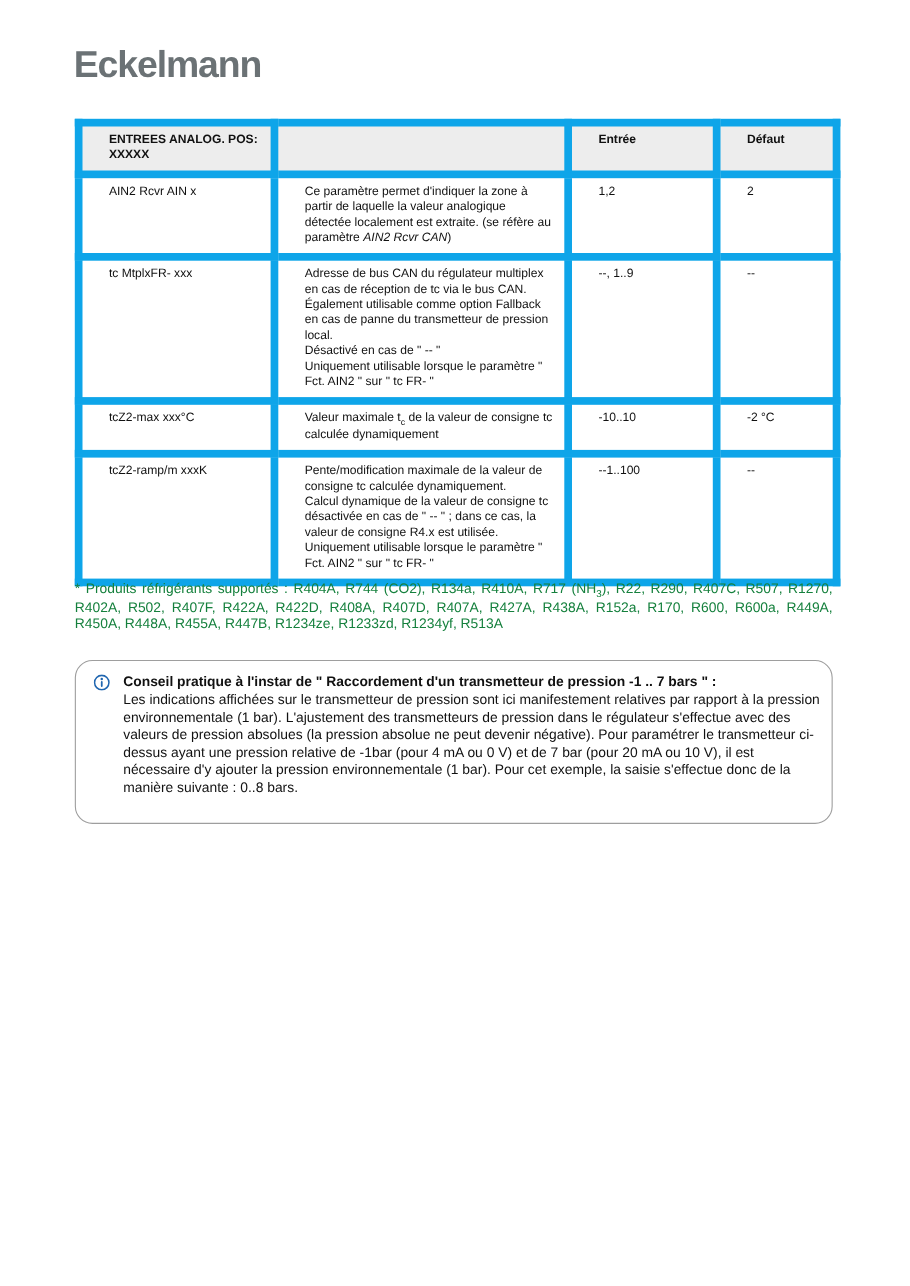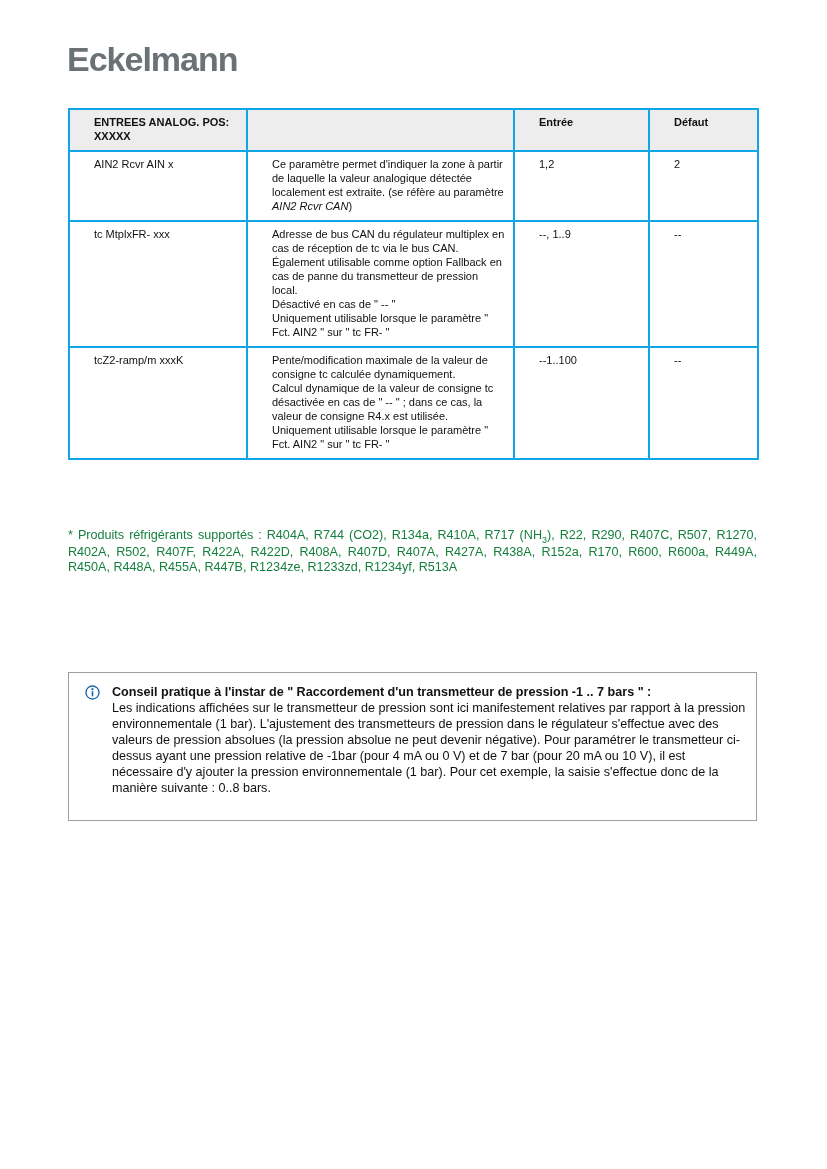--- a/index.html
+++ b/index.html
@@ -12,35 +12,35 @@
   .logo {
     position:absolute; left:67px; top:40px;
     font-size:34px; font-weight:700; color:#6b7275; letter-spacing:-1px;
   }
   table.param-table {
     position:absolute; left:68px; top:108px; width:689px;
     border-collapse:collapse; table-layout:fixed;
     font-size:11px; line-height:14px; color:#111;
   }
   .param-table td, .param-table th {
-    border:2px solid #0ea5e9; padding:5px 8px 7px 24px;
+    border:7px solid #0ea5e9; padding:5px 8px 7px 24px;
     vertical-align:top; text-align:left; font-weight:normal;
     word-wrap:break-word;
   }
   .param-table thead th { background:#ededed; font-weight:700; }
   .param-table .it { font-style:italic; }
   .param-table sub { font-size:8px; line-height:1; }
   .refrigerants {
     position:absolute; left:68px; top:528px; width:689px;
     font-size:12.6px; line-height:15.6px; text-align:justify; color:#15803d;
   }
   .refrigerants sub { font-size:9px; line-height:1; }
   .info-box {
-    position:absolute; left:68px; top:672px; width:689px; min-height:140px;
-    border:1px solid #9e9e9e; border-radius:0; background:#ffffff;
+    position:absolute; left:68px; top:600px; width:689px; min-height:140px;
+    border:1px solid #9e9e9e; border-radius:16px; background:#ffffff;
     padding:11px 10px 24px 16px;
     display:flex; align-items:flex-start;
   }
   .info-icon-wrap { width:27px; flex:0 0 27px; padding-top:1px; }
   .info-text { flex:1; font-size:12.6px; line-height:16px; color:#111; }
   .info-title { font-weight:700; }
   .footer {
     position:absolute; left:70px; right:70px; top:1113px;
     display:flex; justify-content:space-between; align-items:baseline;
     font-size:11.5px; color:#1a1a1a;
@@ -81,20 +81,26 @@
         <td>tc MtplxFR- xxx</td>
         <td>
           <div>Adresse de bus CAN du régulateur multiplex en cas de réception de tc via le bus CAN.</div>
           <div>Également utilisable comme option Fallback en cas de panne du transmetteur de pression local.</div>
           <div>Désactivé en cas de " -- "</div>
           <div>Uniquement utilisable lorsque le paramètre " Fct. AIN2 " sur " tc FR- "</div>
         </td>
         <td>--, 1..9</td>
         <td>--</td>
       </tr>
+      <tr style="height:40px">
+        <td>tcZ2-max xxx°C</td>
+        <td><span>Valeur maximale t</span><sub>c</sub><span> de la valeur de consigne tc calculée dynamiquement</span></td>
+        <td>-10..10</td>
+        <td>-2 °C</td>
+      </tr>
       <tr style="height:104px">
         <td>tcZ2-ramp/m xxxK</td>
         <td>
           <div>Pente/modification maximale de la valeur de consigne tc calculée dynamiquement.</div>
           <div>Calcul dynamique de la valeur de consigne tc désactivée en cas de " -- " ; dans ce cas, la valeur de consigne R4.x est utilisée.</div>
           <div>Uniquement utilisable lorsque le paramètre " Fct. AIN2 " sur " tc FR- "</div>
         </td>
         <td>--1..100</td>
         <td>--</td>
       </tr>

